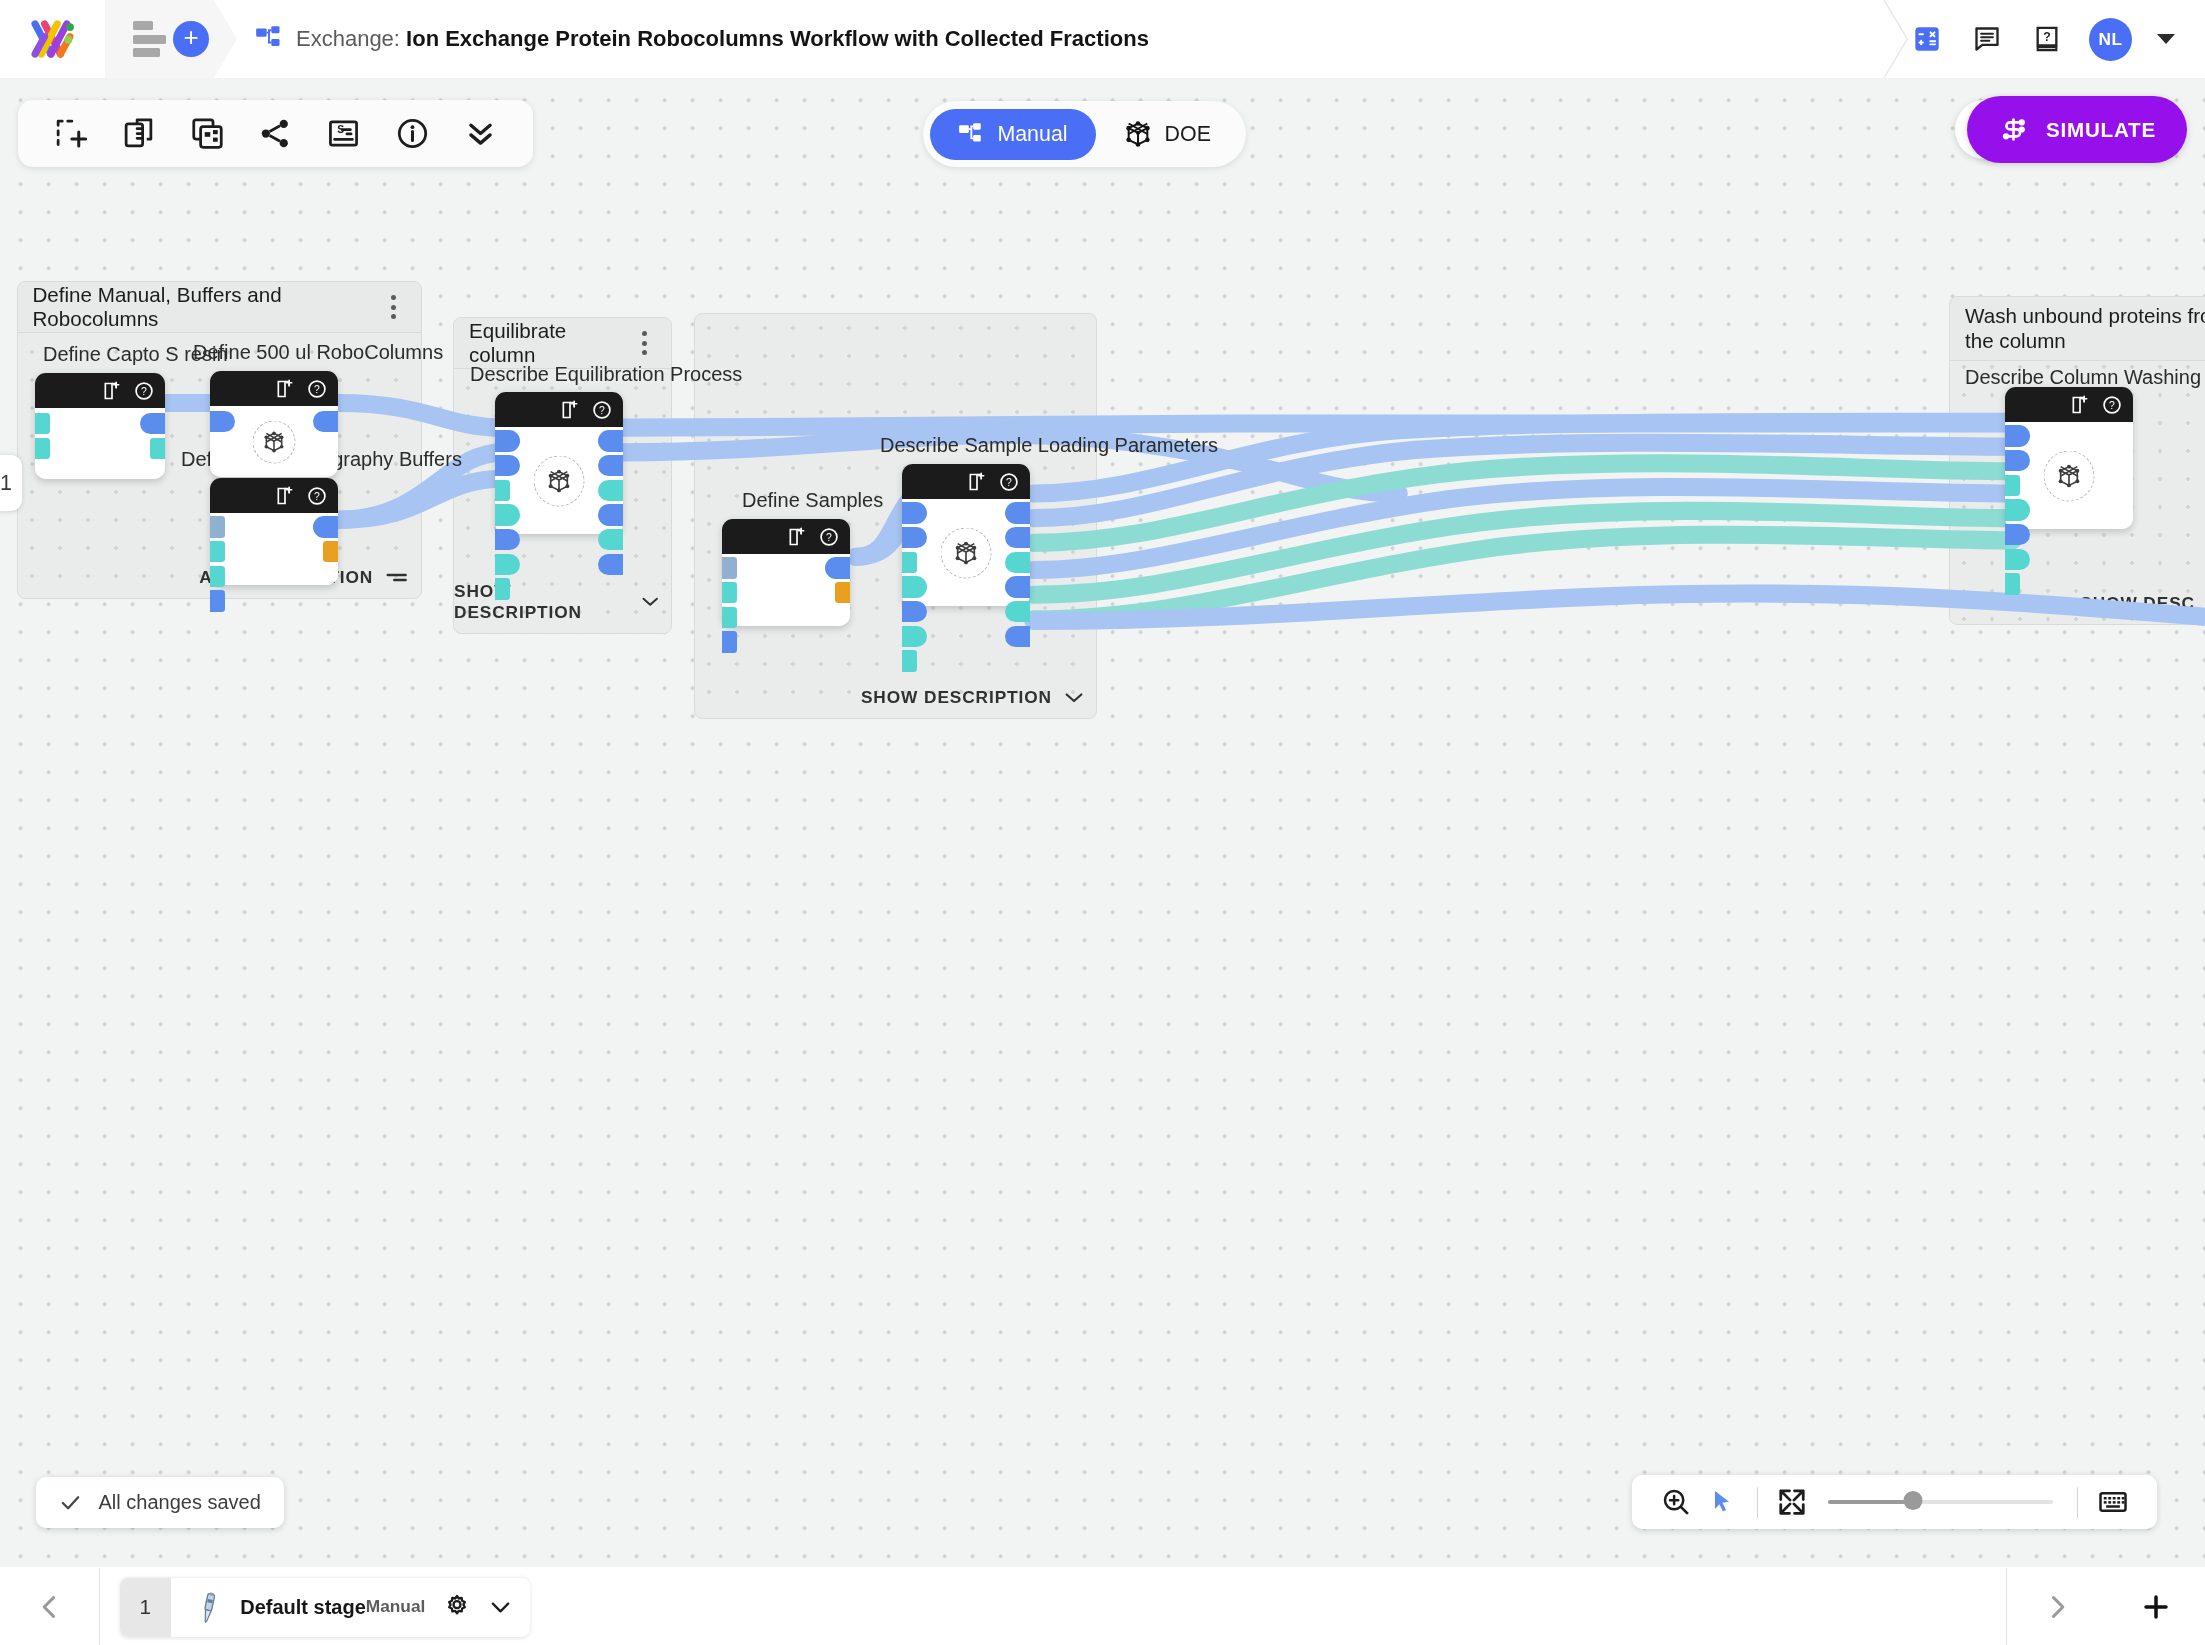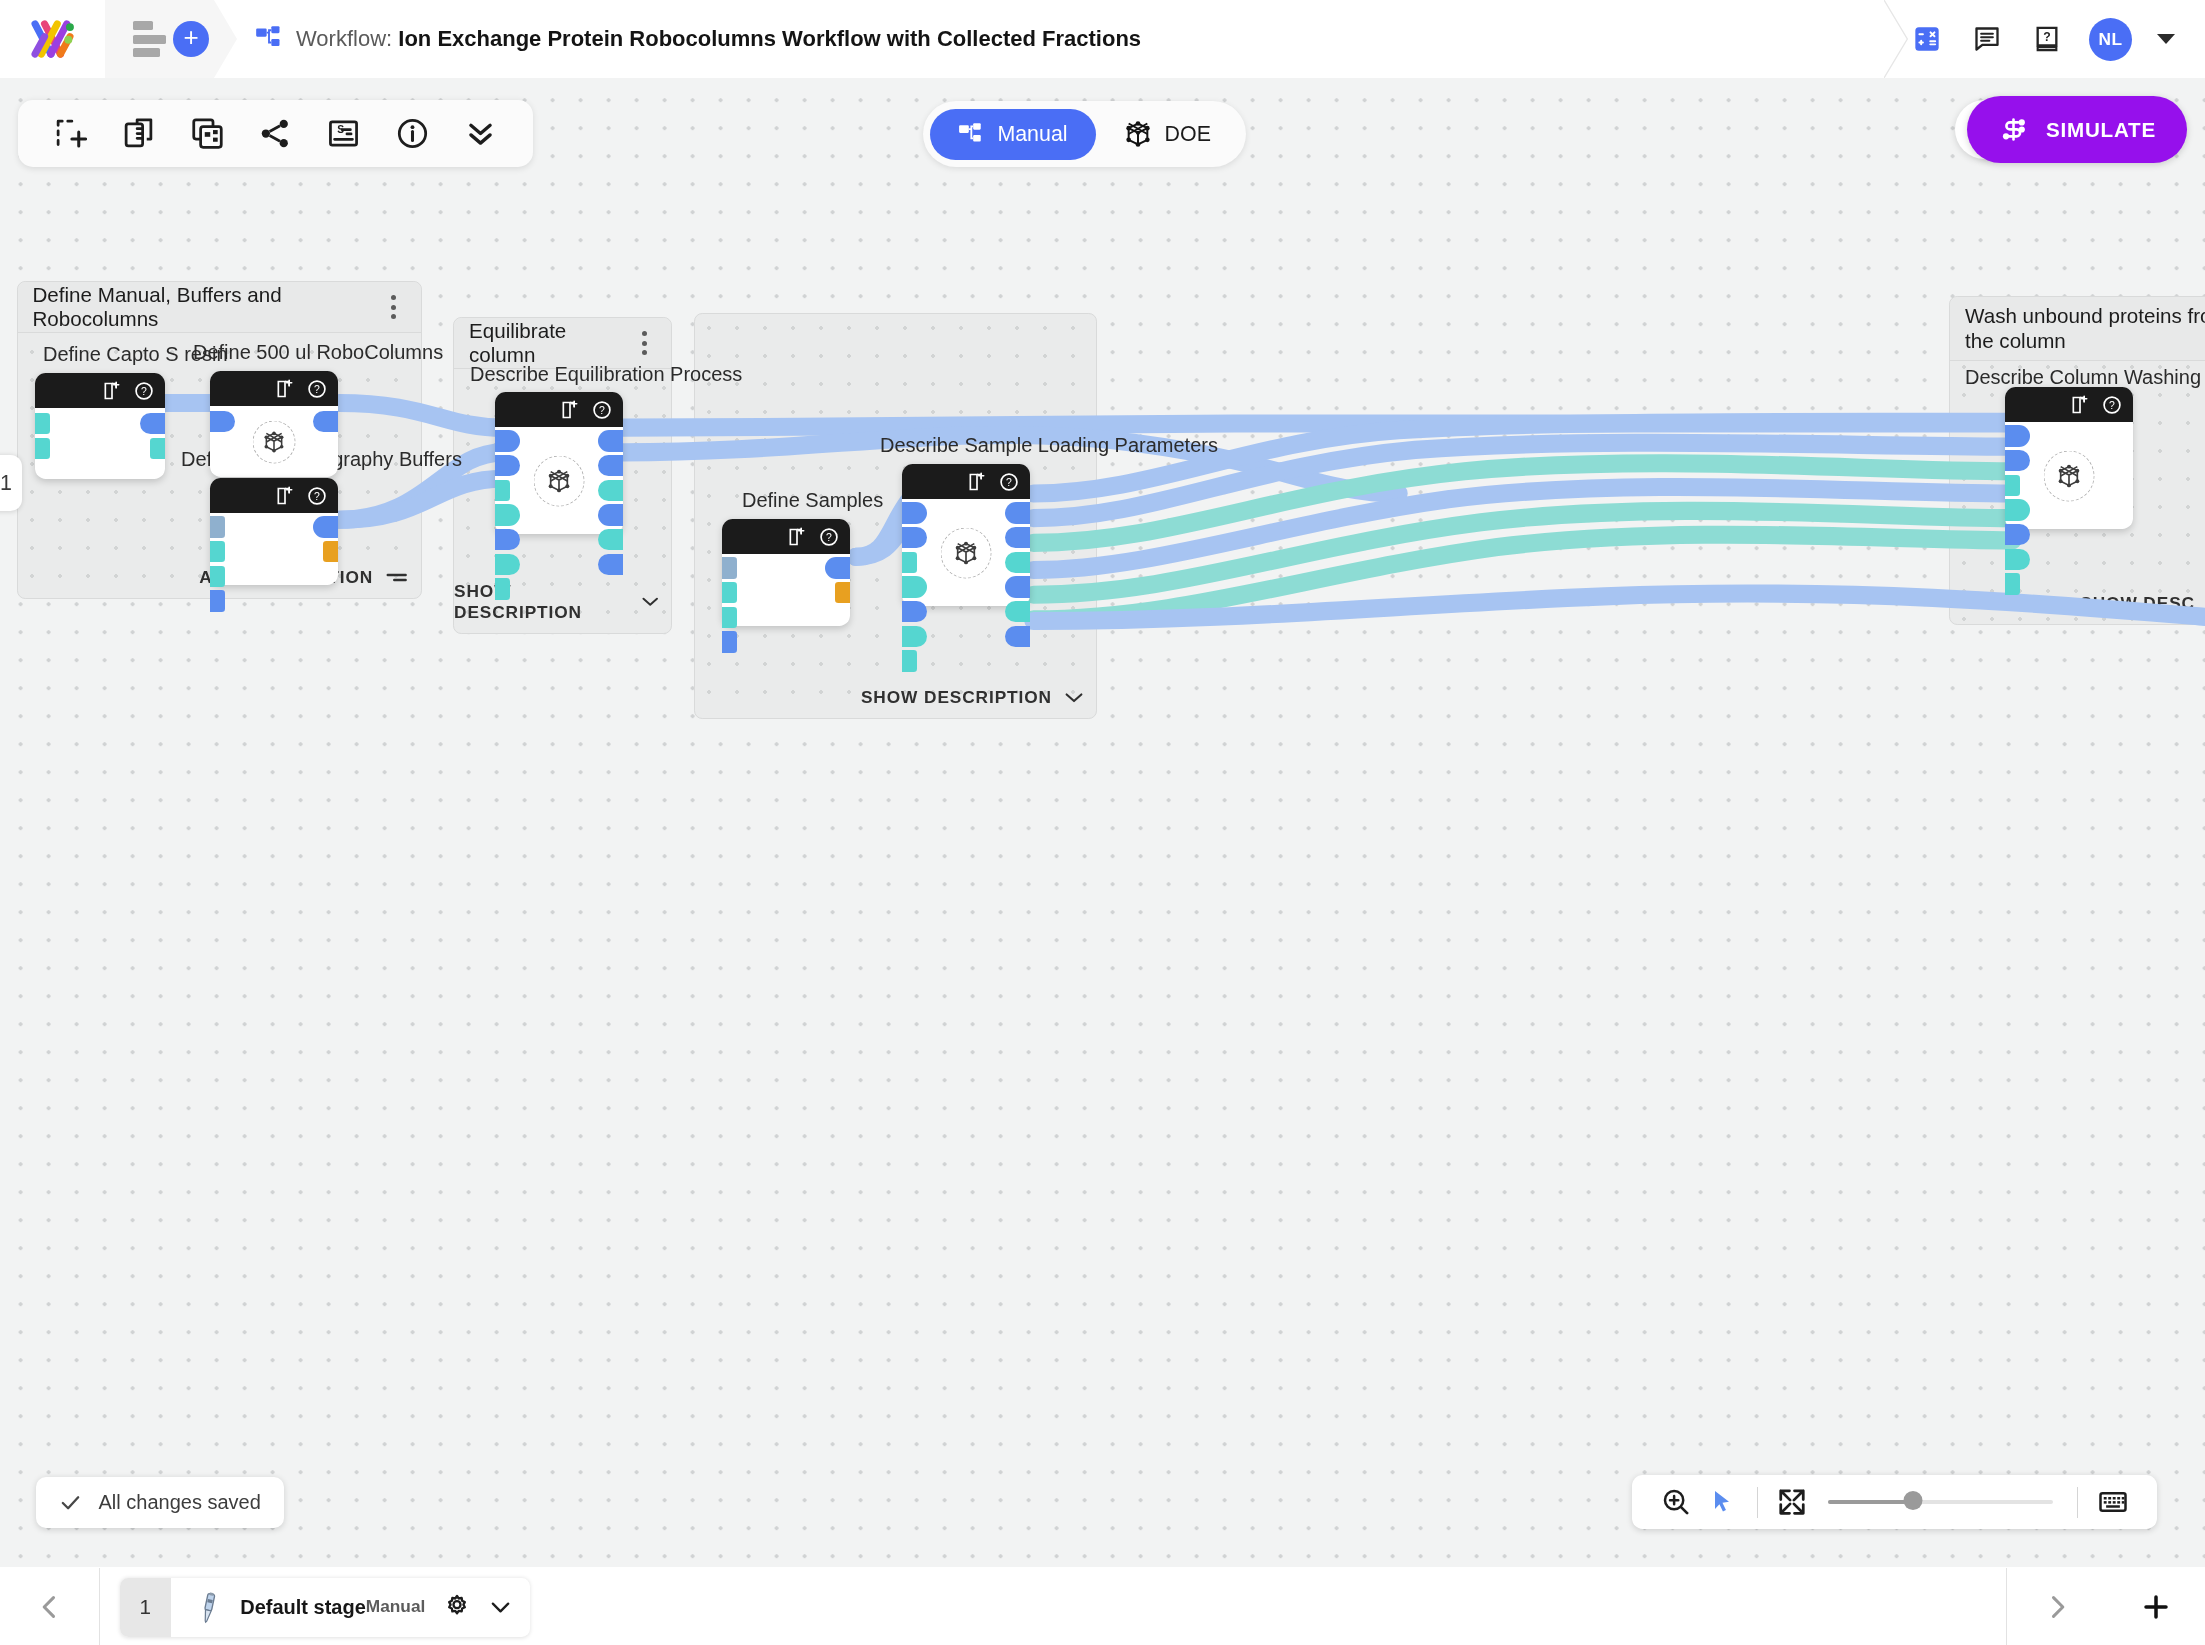--- a/index.html
+++ b/index.html
@@ -250,21 +250,21 @@
     </div>
 
     <div class="title-slot">
       <svg class="wf-icon" width="28" height="28" viewBox="0 0 24 24">
         <rect x="1" y="3" width="9" height="7" rx="1" fill="#4a6ef5"></rect>
         <rect x="14" y="1" width="7" height="6" rx="1" fill="#4a6ef5"></rect>
         <rect x="14" y="12" width="7" height="6" rx="1" fill="#4a6ef5"></rect>
         <path d="M10 6.5h2v-2h2M12 6.5v8.5h2" stroke="#4a6ef5" stroke-width="1.6" fill="none"></path>
       </svg>
       <div class="title-text">
-        <span class="lbl">Workflow:</span>
+        <span class="lbl">Exchange:</span>
         <span class="val">Ion Exchange Protein Robocolumns Workflow with Collected Fractions</span>
       </div>
       <svg class="title-sep" viewBox="0 0 30 95" preserveAspectRatio="none">
         <path d="M0 0 L28 47.5 L0 95" fill="none" stroke="#e6e6e6" stroke-width="1.6"></path>
       </svg>
     </div>
 
     <div class="topbar-right">
       <div class="hdr-icon">
         <svg width="28" height="28" viewBox="0 0 24 24">

